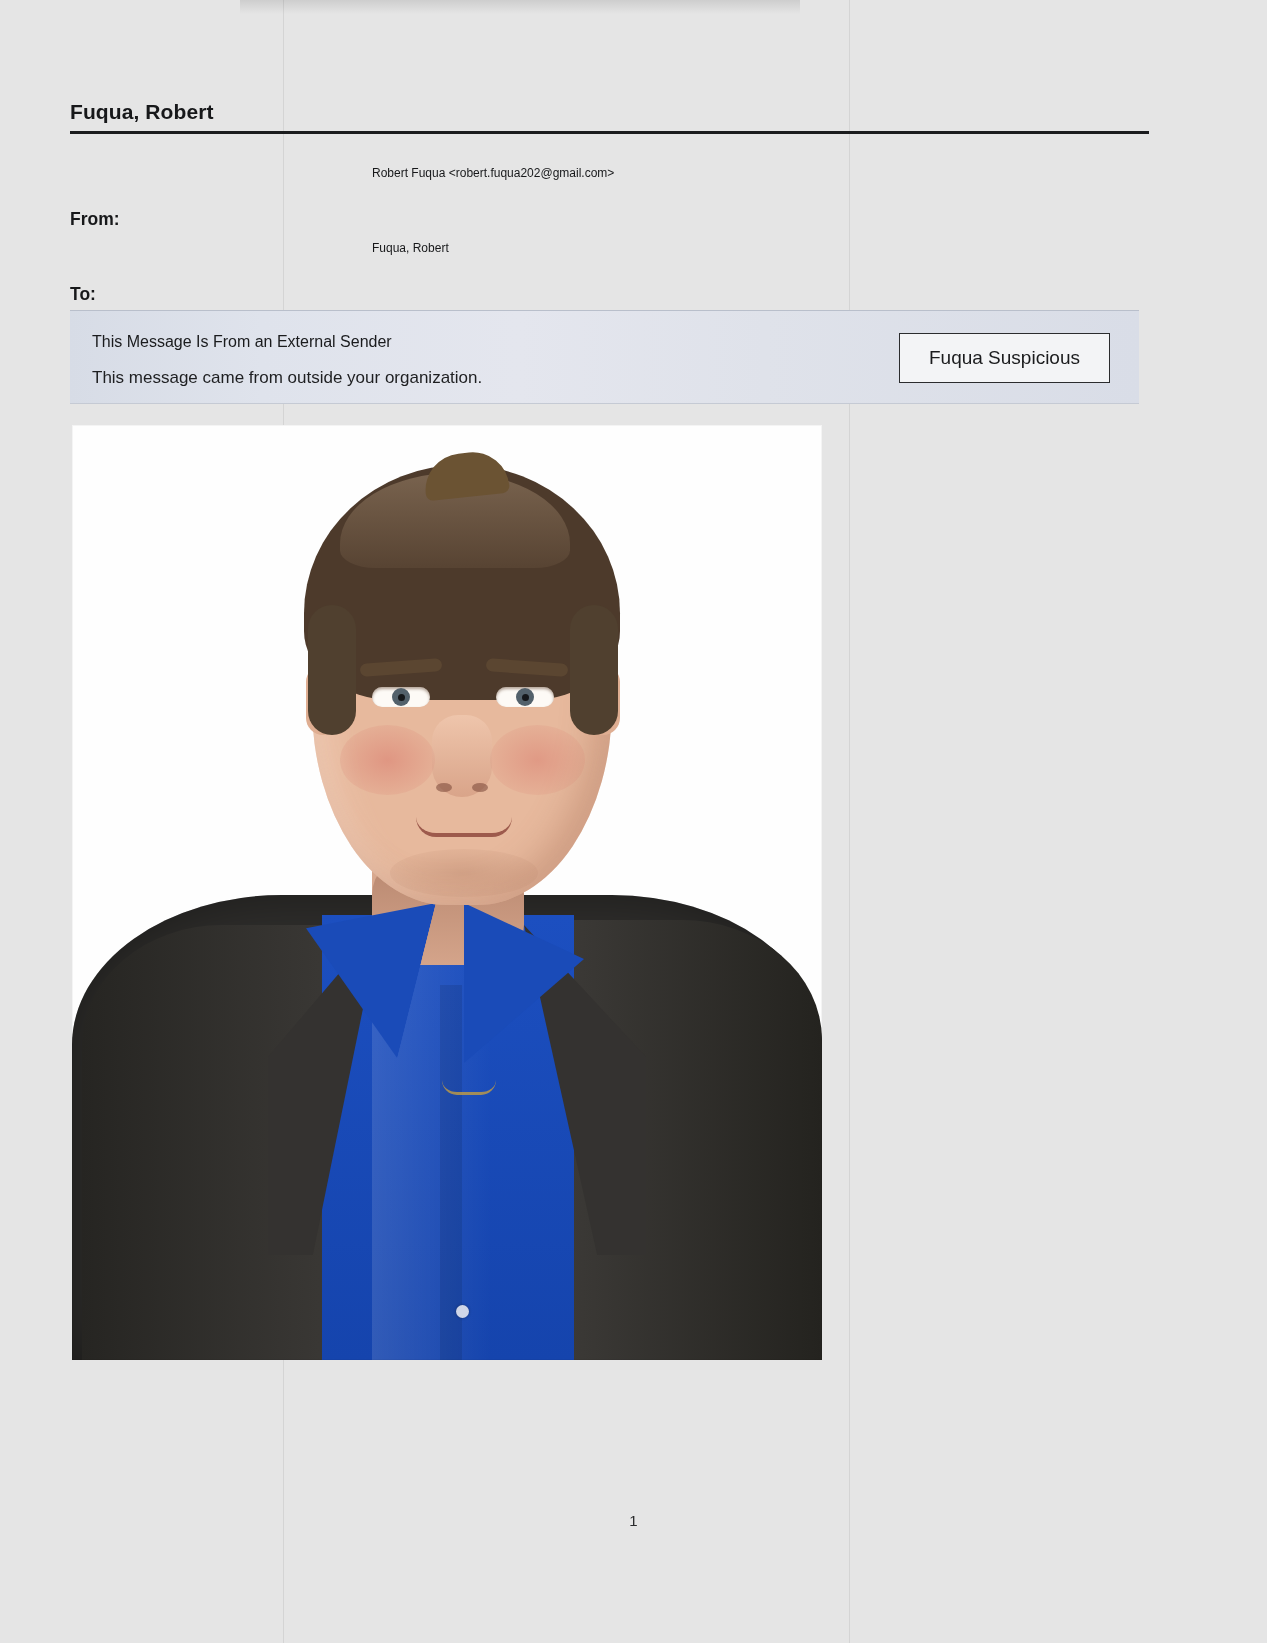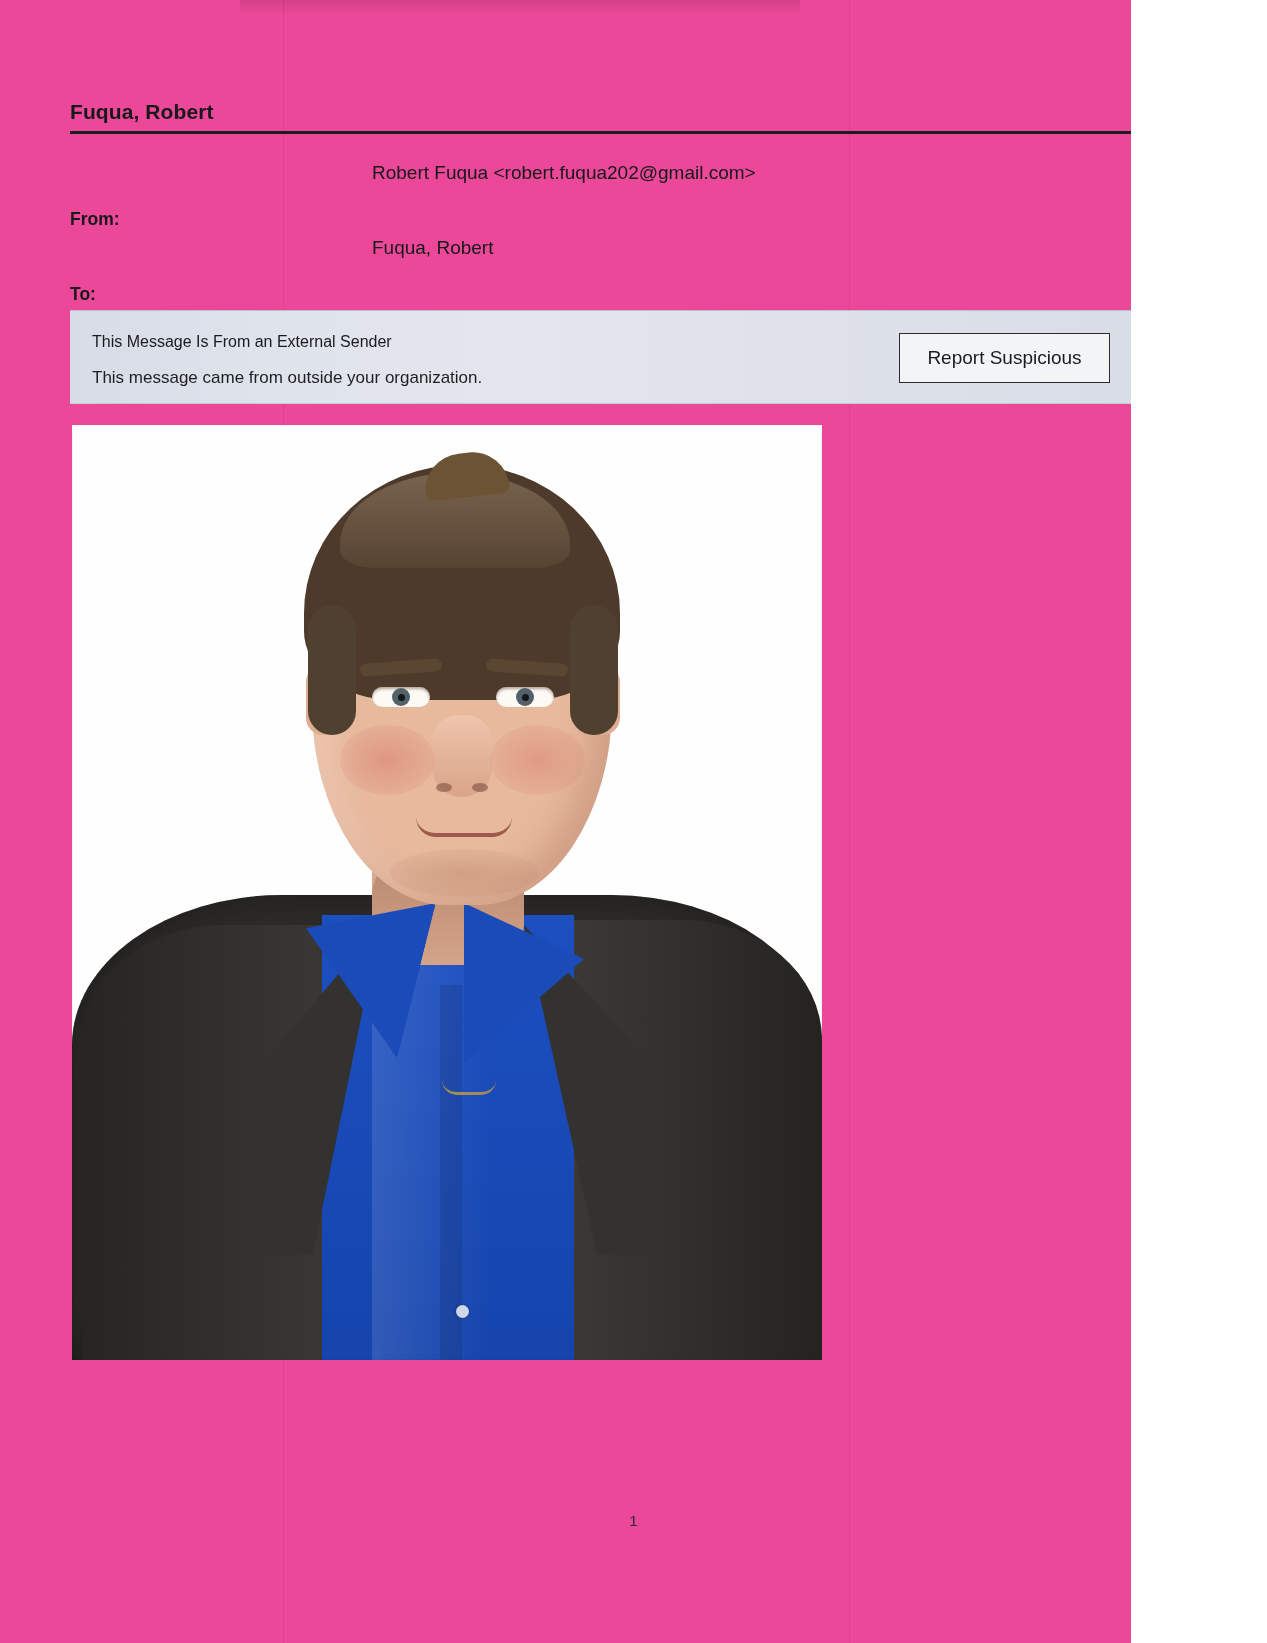--- a/index.html
+++ b/index.html
@@ -5,23 +5,23 @@
   html, body {
     margin: 0;
     padding: 0;
     background: #ffffff;
   }
   body {
     font-family: "Liberation Sans", sans-serif;
   }
   .page {
     position: relative;
-    width: 1131px;
+    width: 1267px;
     height: 1643px;
-    background: #ec4899;
+    background: #e5e5e5;
     overflow: hidden;
   }
   
   .scan-fold-left {
     position: absolute;
     left: 283px;
     top: 0;
     width: 1px;
     height: 1643px;
     background: rgba(0,0,0,0.07);
@@ -78,21 +78,21 @@
   }
   .field-label {
     width: 302px;
     font-size: 17.5px;
     font-weight: bold;
     color: #17181a;
     line-height: 26px;
     margin-top: 46px;
   }
   .field-value {
-    font-size: 19px;
+    font-size: 12px;
     color: #17181a;
     line-height: 26px;
     white-space: nowrap;
   }
   .external-banner {
     position: absolute;
     left: 70px;
     top: 310px;
     width: 1069px;
     height: 94px;
@@ -533,21 +533,21 @@
       </div>
       <div class="field-row">
         <div class="field-label">To:</div>
         <div class="field-value">Fuqua, Robert</div>
       </div>
     </div>
 
     <div class="external-banner">
       <div class="banner-title">This Message Is From an External Sender</div>
       <div class="banner-sub">This message came from outside your organization.</div>
-      <div class="report-button">Report Suspicious</div>
+      <div class="report-button">Fuqua Suspicious</div>
     </div>
 
     <div class="photo">
       <div class="photo-white"></div>
 
       <div class="suit"></div>
       <div class="suit-left-shadow"></div>
       <div class="suit-right-shadow"></div>
 
       <div class="shirt"></div>

